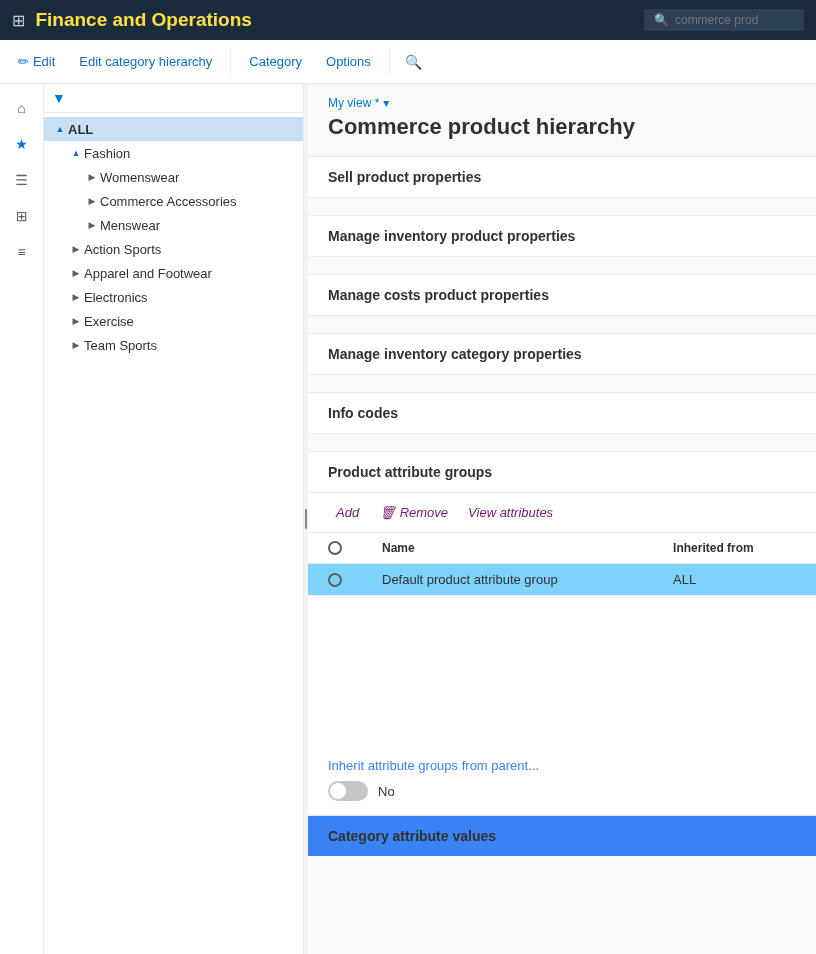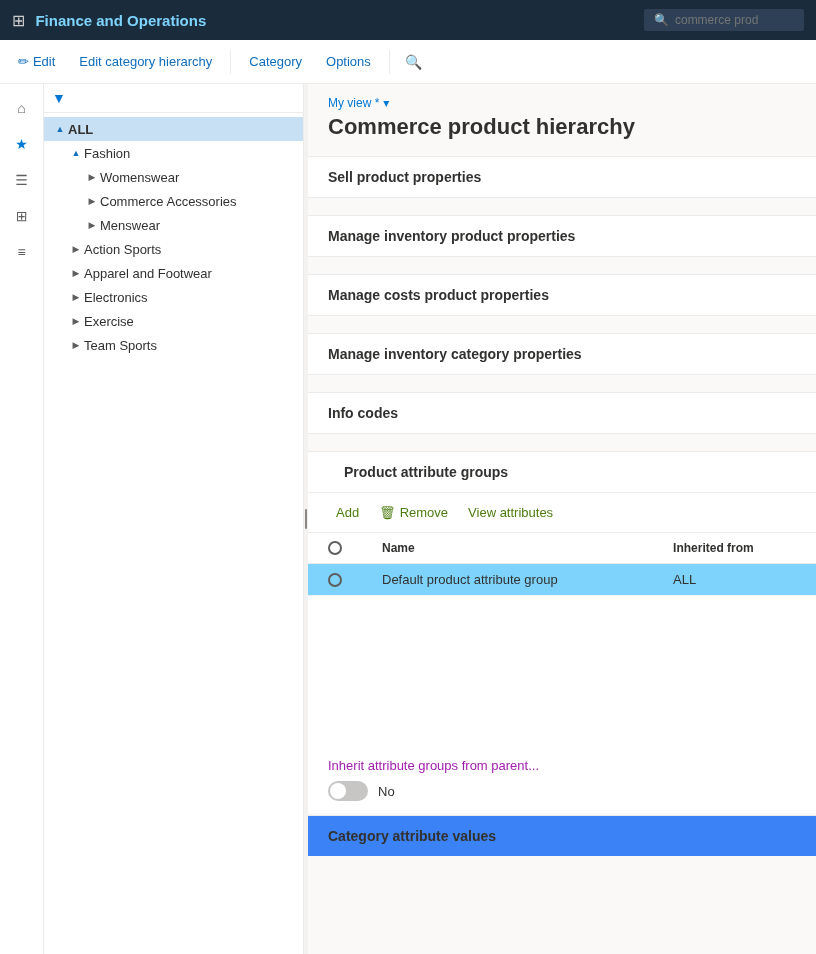--- a/index.html
+++ b/index.html
@@ -13,22 +13,22 @@
       align-items: center;
       padding: 0 12px;
       gap: 10px;
     }
     .topbar-grid-icon {
       color: #ccc;
       font-size: 16px;
       cursor: pointer;
     }
     .topbar-title {
-      color: #7dd3fc;
-      font-size: 15px;
+      color: #fde047;
+      font-size: 19px;
       font-weight: 600;
       flex: 1;
     }
     .topbar-search {
       background: #2d4055;
       border: none;
       color: #ccc;
       padding: 4px 10px;
       border-radius: 2px;
       width: 160px;
@@ -221,45 +221,46 @@
       color: #323130;
     }
 
     
     .attr-section {
       background: #fff;
       border-top: 1px solid #edebe9;
       margin-bottom: 2px;
     }
     .attr-section-header {
-      padding: 12px 36px;
+      padding: 12px 20px;
       font-size: 14px;
       font-weight: 600;
       color: #323130;
       cursor: pointer;
       border-bottom: 1px solid #edebe9;
     }
     .attr-toolbar {
       display: flex;
       align-items: center;
       gap: 4px;
       padding: 8px 20px;
       border-bottom: 1px solid #edebe9;
     }
     .attr-btn {
       display: flex;
       align-items: flex-end;
       gap: 4px;
       padding: 4px 8px;
       background: transparent;
       border: none;
-      color: #4d7c0f;
+      color: #701a75;
       font-size: 13px;
       cursor: pointer;
       border-radius: 2px;
+      font-style: italic;
     }
     .attr-table {
       width: 100%;
       border-collapse: collapse;
     }
     .attr-table th {
       padding: 8px 20px;
       text-align: left;
       font-size: 12px;
       font-weight: 600;
@@ -289,21 +290,21 @@
       align-items: center;
     }
 
     
     .inherit-section {
       padding: 12px 20px;
       background: #fff;
     }
     .inherit-label {
       font-size: 13px;
-      color: #a21caf;
+      color: #3b82f6;
       margin-bottom: 8px;
     }
     .toggle-row {
       display: flex;
       align-items: center;
       gap: 10px;
     }
     .toggle-switch {
       width: 40px;
       height: 20px;

